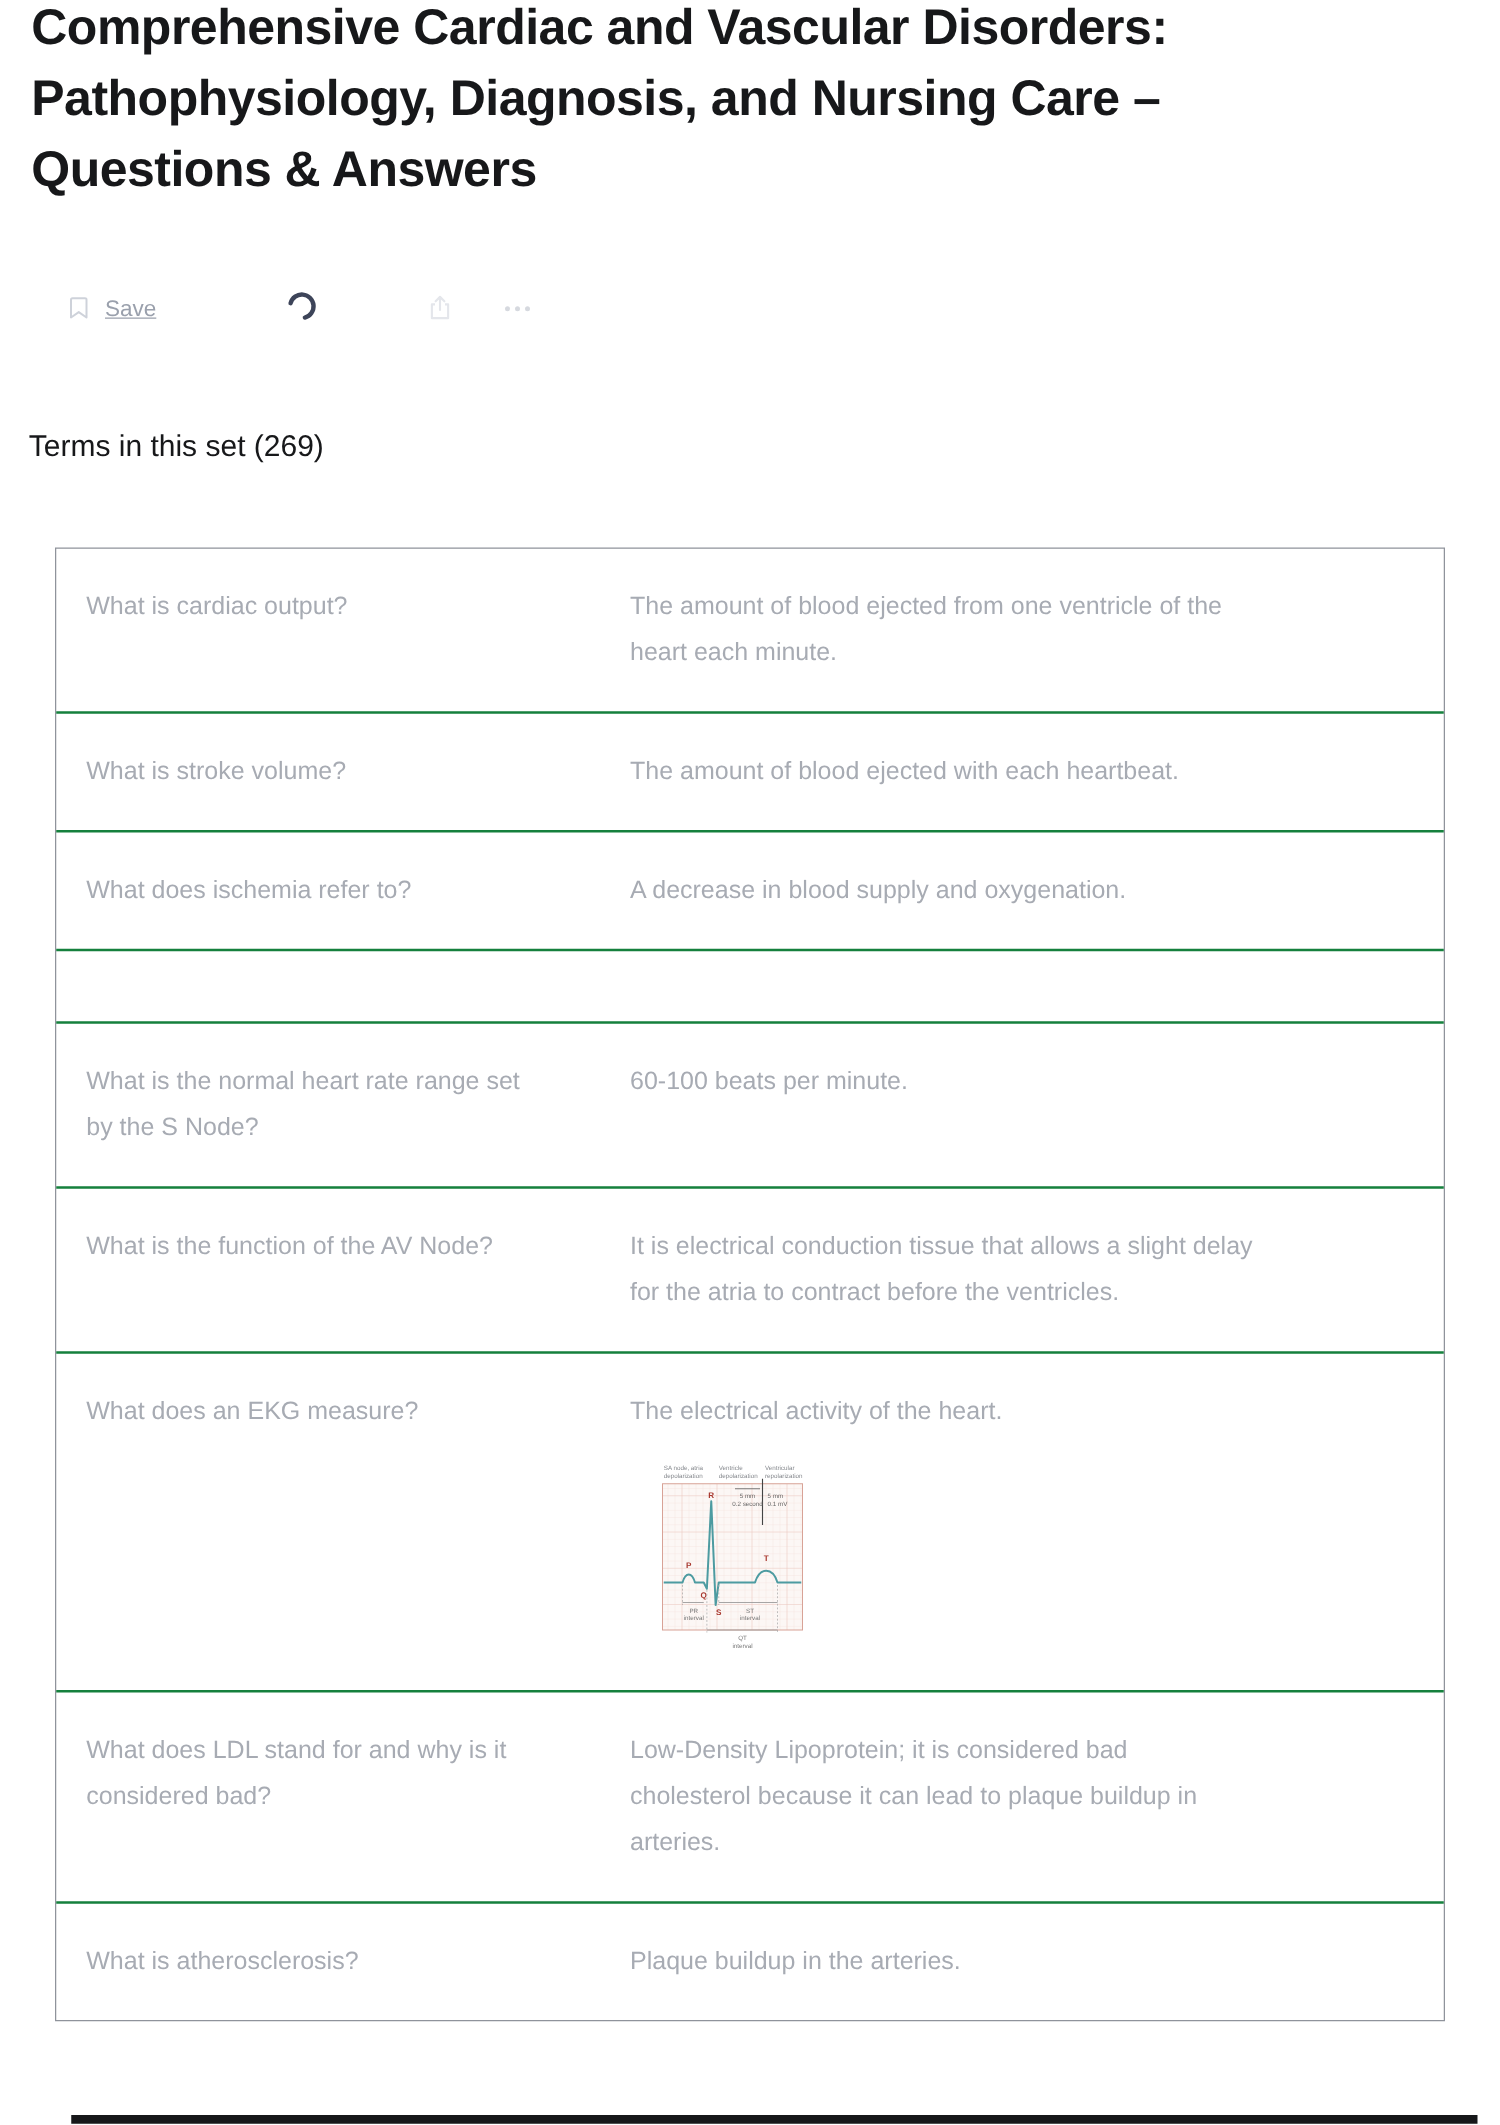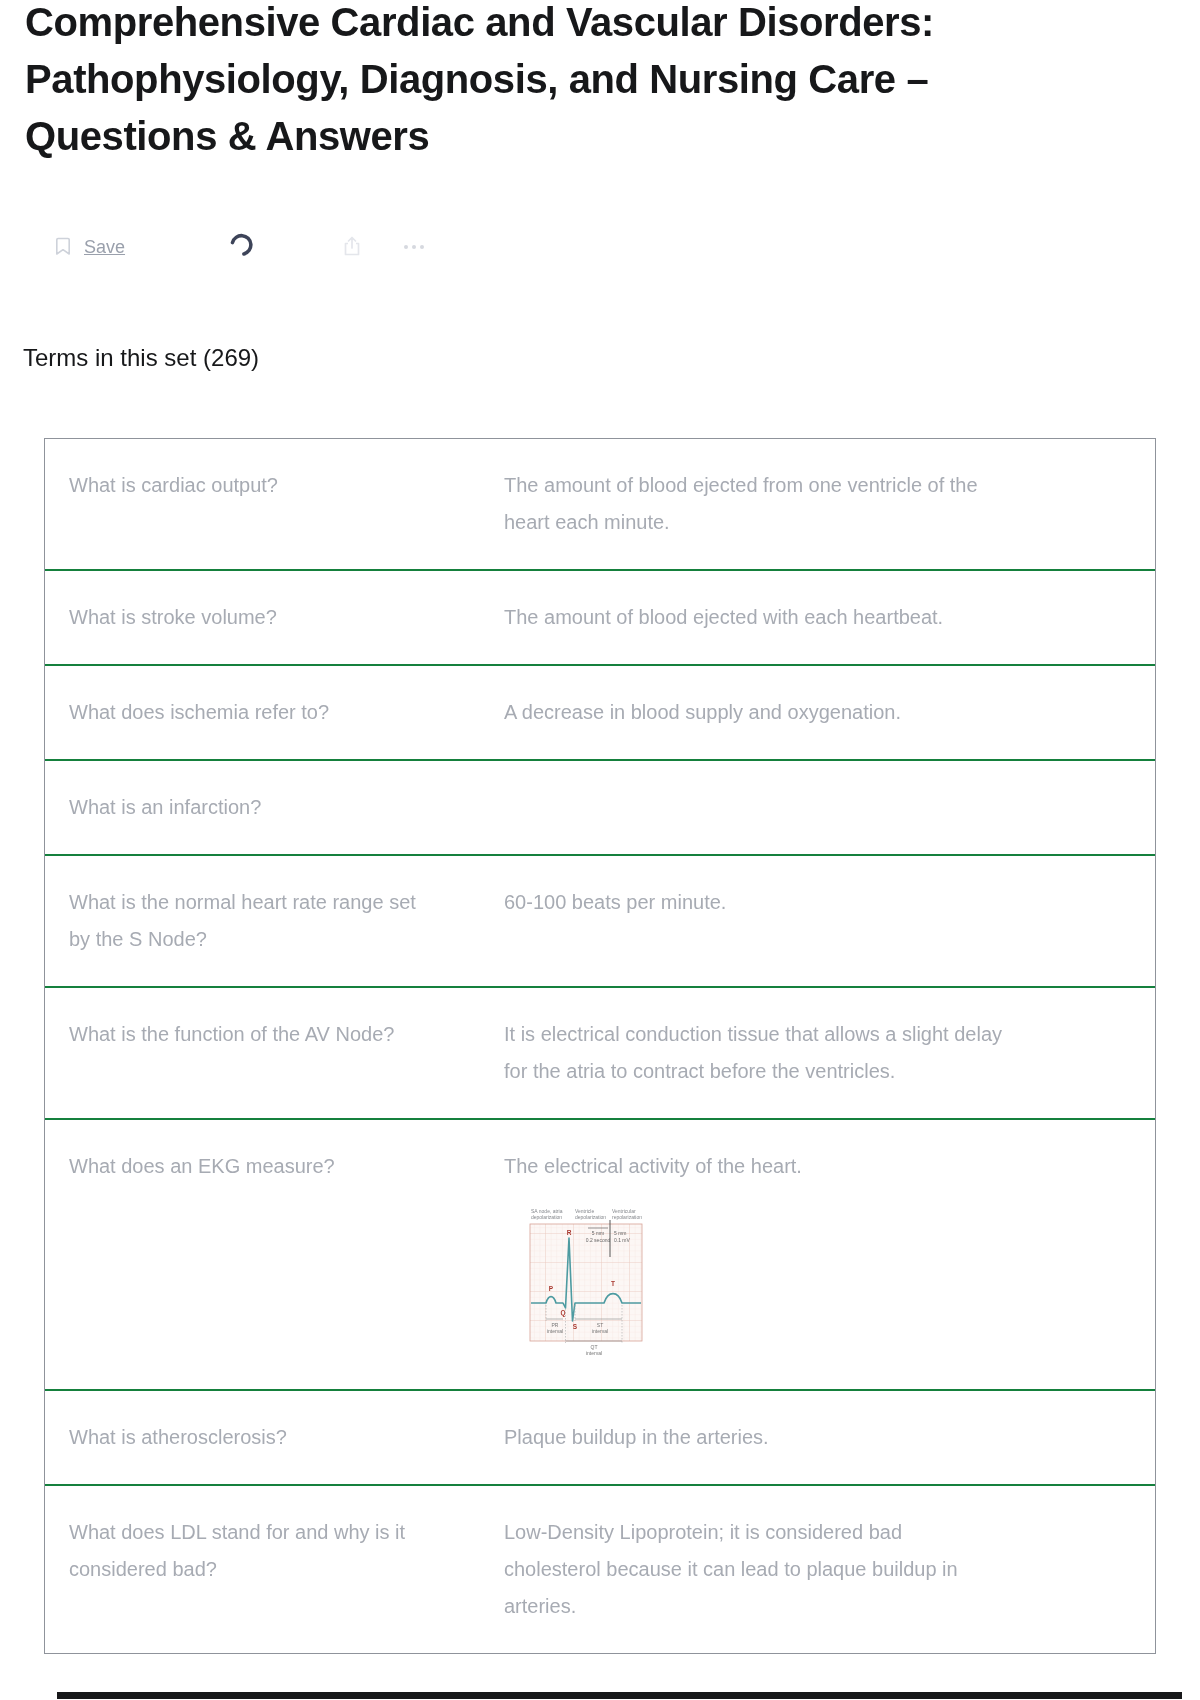--- a/index.html
+++ b/index.html
@@ -121,23 +121,20 @@
     <div class="term-row">
       <div class="term-q">
           <div class="qtext">What does ischemia refer to?</div>
         </div>
       <div class="term-a">
           <div class="atext">A decrease in blood supply and oxygenation.</div>
         </div>
     </div>
 
     <div class="term-row">
-      <div class="term-q">
-          <div class="qtext">What is an infarction?</div>
-        </div>
     </div>
 
     <div class="term-row">
       <div class="term-q">
           <div class="qtext">What is the normal heart rate range set by the S Node?</div>
         </div>
       <div class="term-a">
           <div class="atext">60-100 beats per minute.</div>
         </div>
     </div>
@@ -205,33 +202,33 @@
             <text x="82" y="128" font-size="5" fill="#777" text-anchor="middle">interval</text>
             <text x="76" y="144" font-size="5" fill="#777" text-anchor="middle">QT</text>
             <text x="76" y="150" font-size="5" fill="#777" text-anchor="middle">interval</text>
           </svg>
         </div>
       </div>
     </div>
 
     <div class="term-row">
       <div class="term-q">
+          <div class="qtext">What does LDL stand for and why is it considered bad?</div>
+        </div>
+      <div class="term-a">
+          <div class="atext">Low-Density Lipoprotein; it is considered bad cholesterol because it can lead to plaque buildup in arteries.</div>
+        </div>
+    </div>
+
+    <div class="term-row">
+      <div class="term-q">
           <div class="qtext">What is atherosclerosis?</div>
         </div>
       <div class="term-a">
           <div class="atext">Plaque buildup in the arteries.</div>
         </div>
     </div>
 
-    <div class="term-row">
-      <div class="term-q">
-          <div class="qtext">What does LDL stand for and why is it considered bad?</div>
-        </div>
-      <div class="term-a">
-          <div class="atext">Low-Density Lipoprotein; it is considered bad cholesterol because it can lead to plaque buildup in arteries.</div>
-        </div>
-    </div>
-
   </section>
 
   <div class="bottom-bar"></div>
 
 </main>
 
 </body></html>

